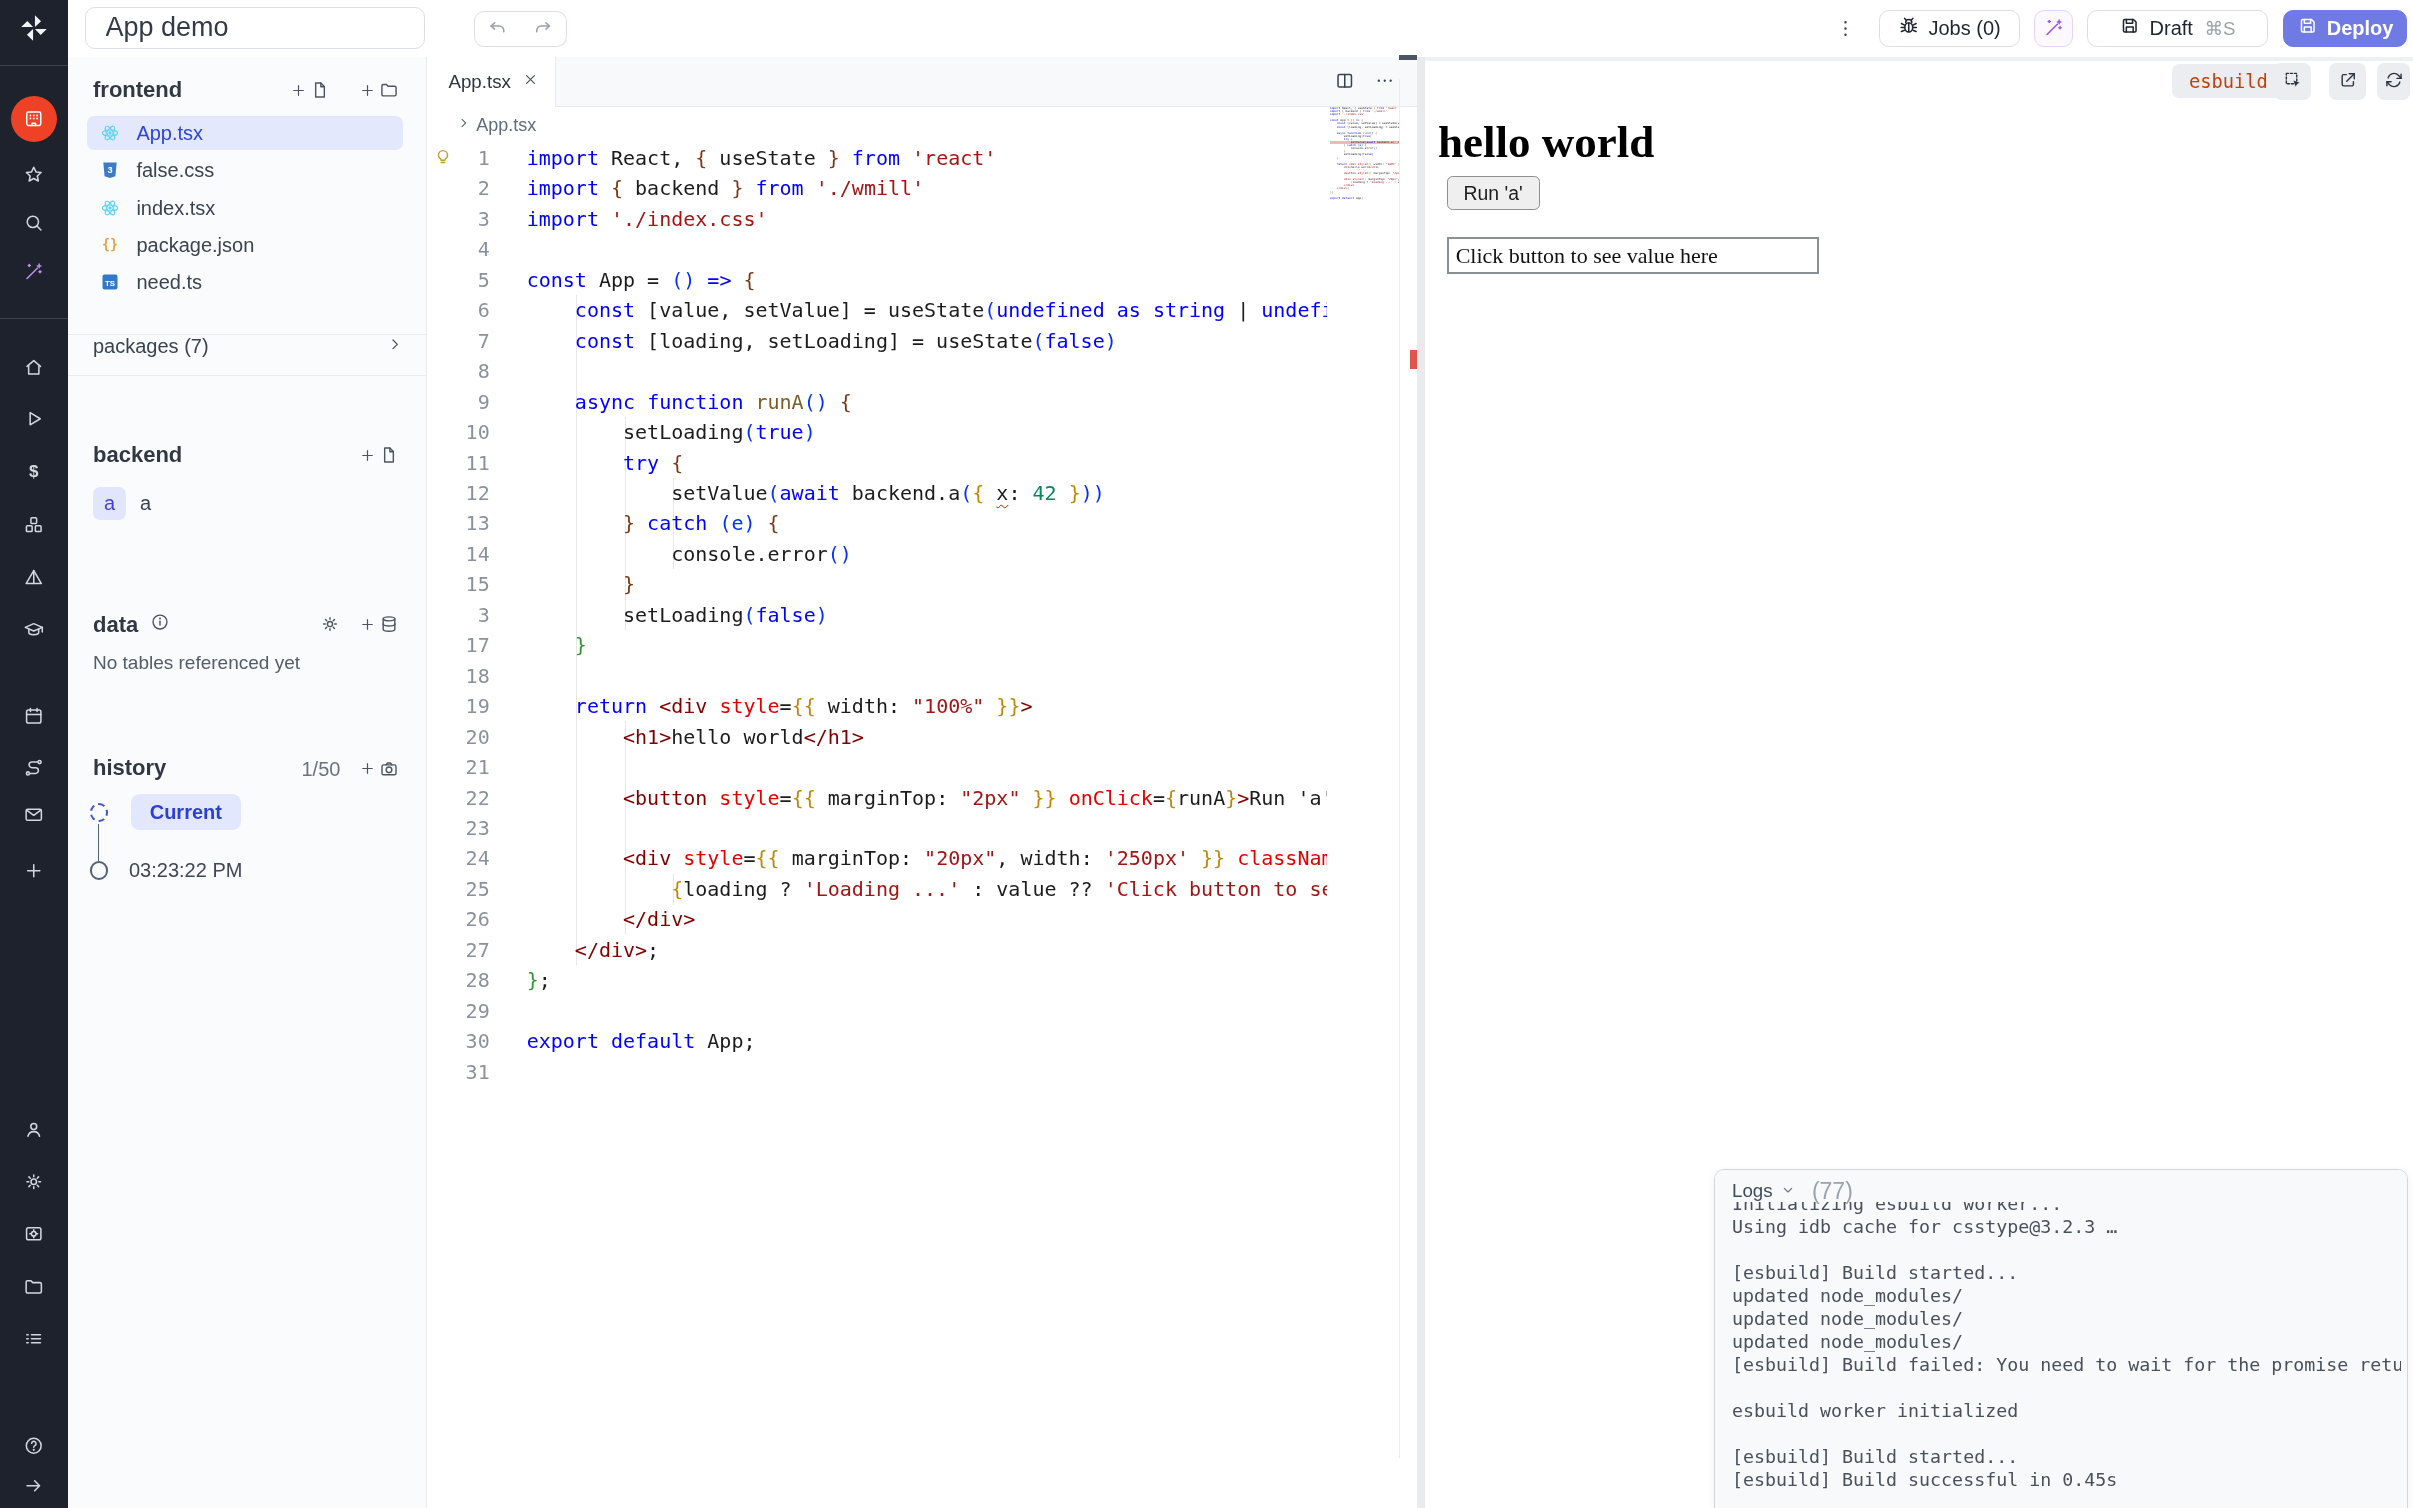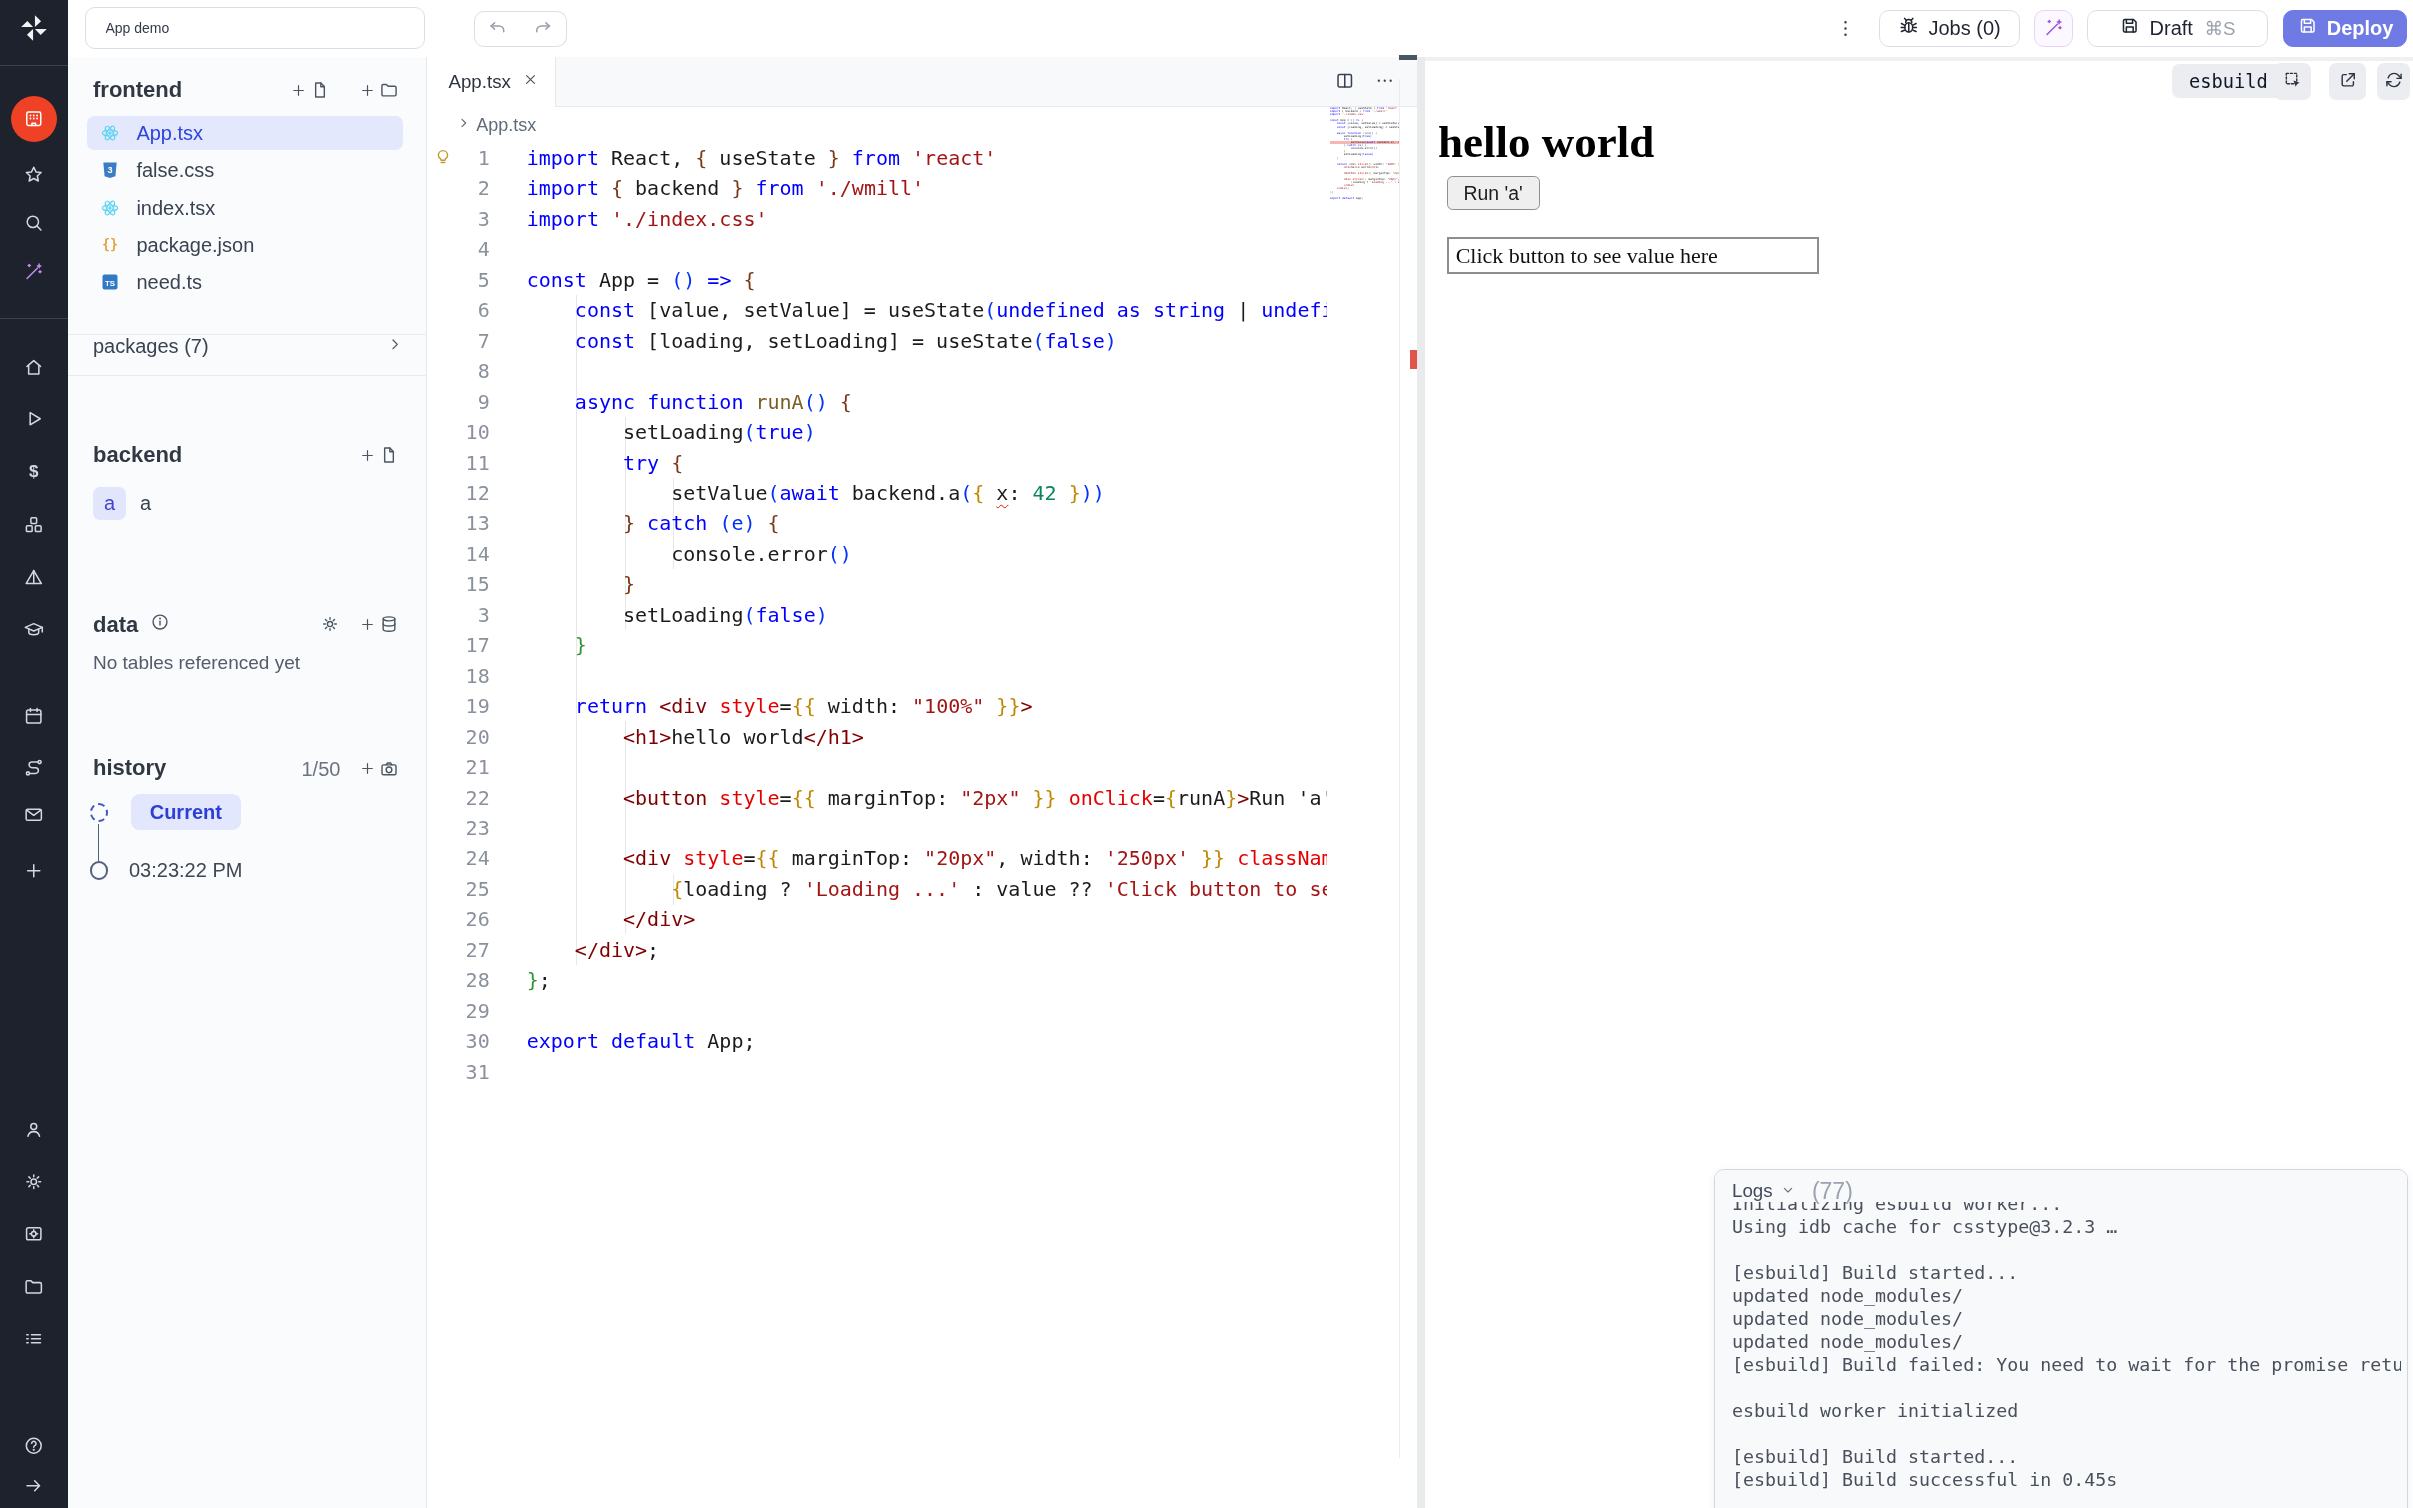--- a/index.html
+++ b/index.html
@@ -8,21 +8,21 @@
 
   
   #rail{position:absolute;left:0;top:0;width:68px;height:1508px;background:#1d222c;color:#d3d7de;}
   #rail .logo{position:absolute;left:0;top:0;width:68px;height:57px;display:flex;align-items:center;justify-content:center;color:#f2f3f5;}
   .rail-item{position:absolute;left:0;width:68px;height:43px;display:flex;align-items:center;justify-content:center;cursor:pointer;}
   .rail-item.active .wrap{width:46px;height:46px;border-radius:50%;background:#ee4126;display:flex;align-items:center;justify-content:center;color:#fff;}
   .rail-div{position:absolute;left:0;width:68px;height:0;border-top:1.4px solid #3a4150;}
 
   
   #topbar{position:absolute;left:68px;top:0;width:2345px;height:57px;background:#fff;border-bottom:1.4px solid #e7e9ed;}
-  #app-name-input{position:absolute;left:16.5px;top:6.5px;width:340px;height:42px;border:1.4px solid #dbdfe5;border-radius:10px;padding:0 0 0 20px;font-size:14px;color:#333b48;font-family:"Liberation Sans",sans-serif;background:#fff;box-sizing:border-box;outline:none;}
+  #app-name-input{position:absolute;left:16.5px;top:6.5px;width:340px;height:42px;border:1.4px solid #dbdfe5;border-radius:10px;padding:0 0 0 20px;font-size:27px;color:#333b48;font-family:"Liberation Sans",sans-serif;background:#fff;box-sizing:border-box;outline:none;}
   .btn{display:flex;align-items:center;justify-content:center;border:1.4px solid #dbdfe5;border-radius:10px;background:#fff;color:#1f2430;box-sizing:border-box;cursor:pointer;}
   #undo-btn{position:absolute;left:406px;top:10.8px;width:47px;height:36px;border-radius:10px 0 0 10px;color:#97a0ac;}
   #redo-btn{position:absolute;left:452px;top:10.8px;width:47px;height:36px;border-radius:0 10px 10px 0;border-left:none;color:#97a0ac;}
   #kebab{position:absolute;left:1766px;top:17px;color:#374151;}
   #jobs-btn{position:absolute;left:1811px;top:10px;width:141px;height:37px;font-size:20px;gap:8.6px;}
   #wand-btn{position:absolute;left:1966px;top:10px;width:39px;height:37px;border-color:#e7d4f8;background:#fcf8ff;color:#a34fe0;}
   #draft-btn{position:absolute;left:2019px;top:10px;width:181px;height:37px;font-size:20px;gap:8.6px;}
   #draft-btn .sc{color:#9aa1ab;font-size:18.7px;margin-left:2.9px;}
   #deploy-btn{position:absolute;left:2215px;top:10px;width:124px;height:37px;font-size:20px;gap:8.6px;background:#6f7ae4;border-color:#6f7ae4;color:#fff;font-weight:600;}
 
@@ -67,21 +67,21 @@
   #mm-rule{position:absolute;left:972px;top:21.5px;width:0;height:1379px;border-left:1.1px solid #ececec;}
   #mm-slider{position:absolute;left:972px;top:-2.2px;width:18px;height:5px;background:#4b5563;}
   #err-marker{position:absolute;left:983px;top:293px;width:6.5px;height:18.7px;background:#e0544c;}
 
   
   #splitter{position:absolute;left:1417px;top:57px;width:8px;height:1451px;background:#e9eaec;cursor:col-resize;}
 
   
   #preview{position:absolute;left:1425px;top:57px;width:988px;height:1451px;background:#fff;}
   #preview-topstrip{position:absolute;left:0;top:0;width:100%;height:4.3px;background:#eef0f2;}
-  #esbuild-pill{position:absolute;left:747px;top:7.2px;height:34px;padding:0 17px;background:#ebedf0;border-radius:7.2px;display:flex;align-items:center;font-family:"DejaVu Sans Mono",monospace;font-size:18.7px;color:#0f172a;}
+  #esbuild-pill{position:absolute;left:747px;top:7.2px;height:34px;padding:0 17px;background:#ebedf0;border-radius:7.2px;display:flex;align-items:center;font-family:"DejaVu Sans Mono",monospace;font-size:18.7px;color:#c2410c;}
   .pv-btn{position:absolute;top:5.7px;width:37px;height:37px;background:#ebedf0;border-radius:7.2px;display:flex;align-items:center;justify-content:center;color:#2b3340;cursor:pointer;}
   #pv-heading{position:absolute;left:13px;top:29px;font-family:"Liberation Serif",serif;font-weight:bold;font-size:45px;color:#000;}
   #pv-run-btn{position:absolute;left:21.5px;top:119px;height:34px;padding:0 16px;background:#efefef;border:1.4px solid #8f8f8f;border-radius:5.7px;font-size:19.4px;color:#1d1d1d;font-family:"Liberation Sans",sans-serif;cursor:pointer;}
   #pv-value-box{position:absolute;left:21.5px;top:180px;width:372px;height:37px;border:2.2px solid #8a8f93;box-sizing:border-box;display:flex;align-items:center;padding-left:7.2px;font-family:"Liberation Serif",serif;font-size:22px;color:#111;}
 
   
   #logs-panel{position:absolute;left:1714px;top:1169px;width:694px;height:350px;background:#f8f9fb;border:1.4px solid #d3d7dd;border-radius:10px;box-sizing:border-box;overflow:hidden;box-shadow:0 2.9px 10px rgba(0,0,0,.06);}
   #logs-header{position:absolute;left:0;top:0;width:100%;height:32px;background:#f8f9fb;z-index:2;display:flex;align-items:center;gap:7.2px;padding:10px 0 0 17px;box-sizing:border-box;}
   #logs-title{font-size:18.7px;color:#414b59;}
   #logs-count{font-size:23px;color:#9aa2ad;margin-left:9px;}

